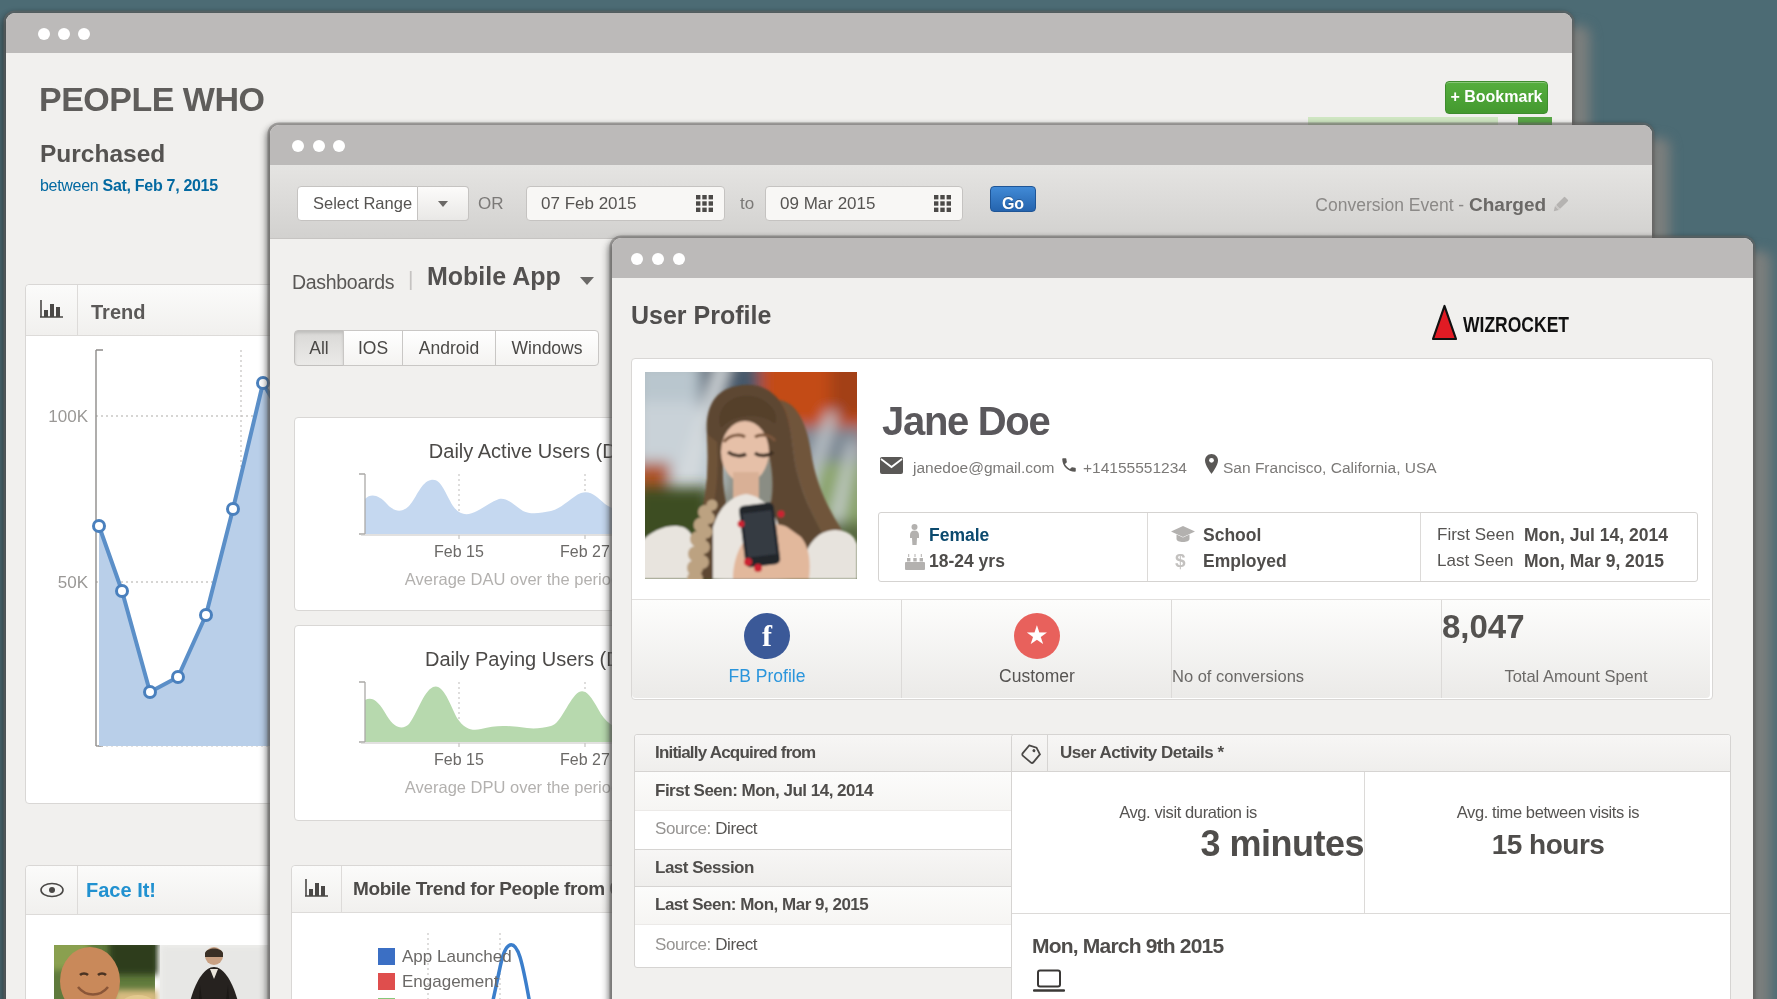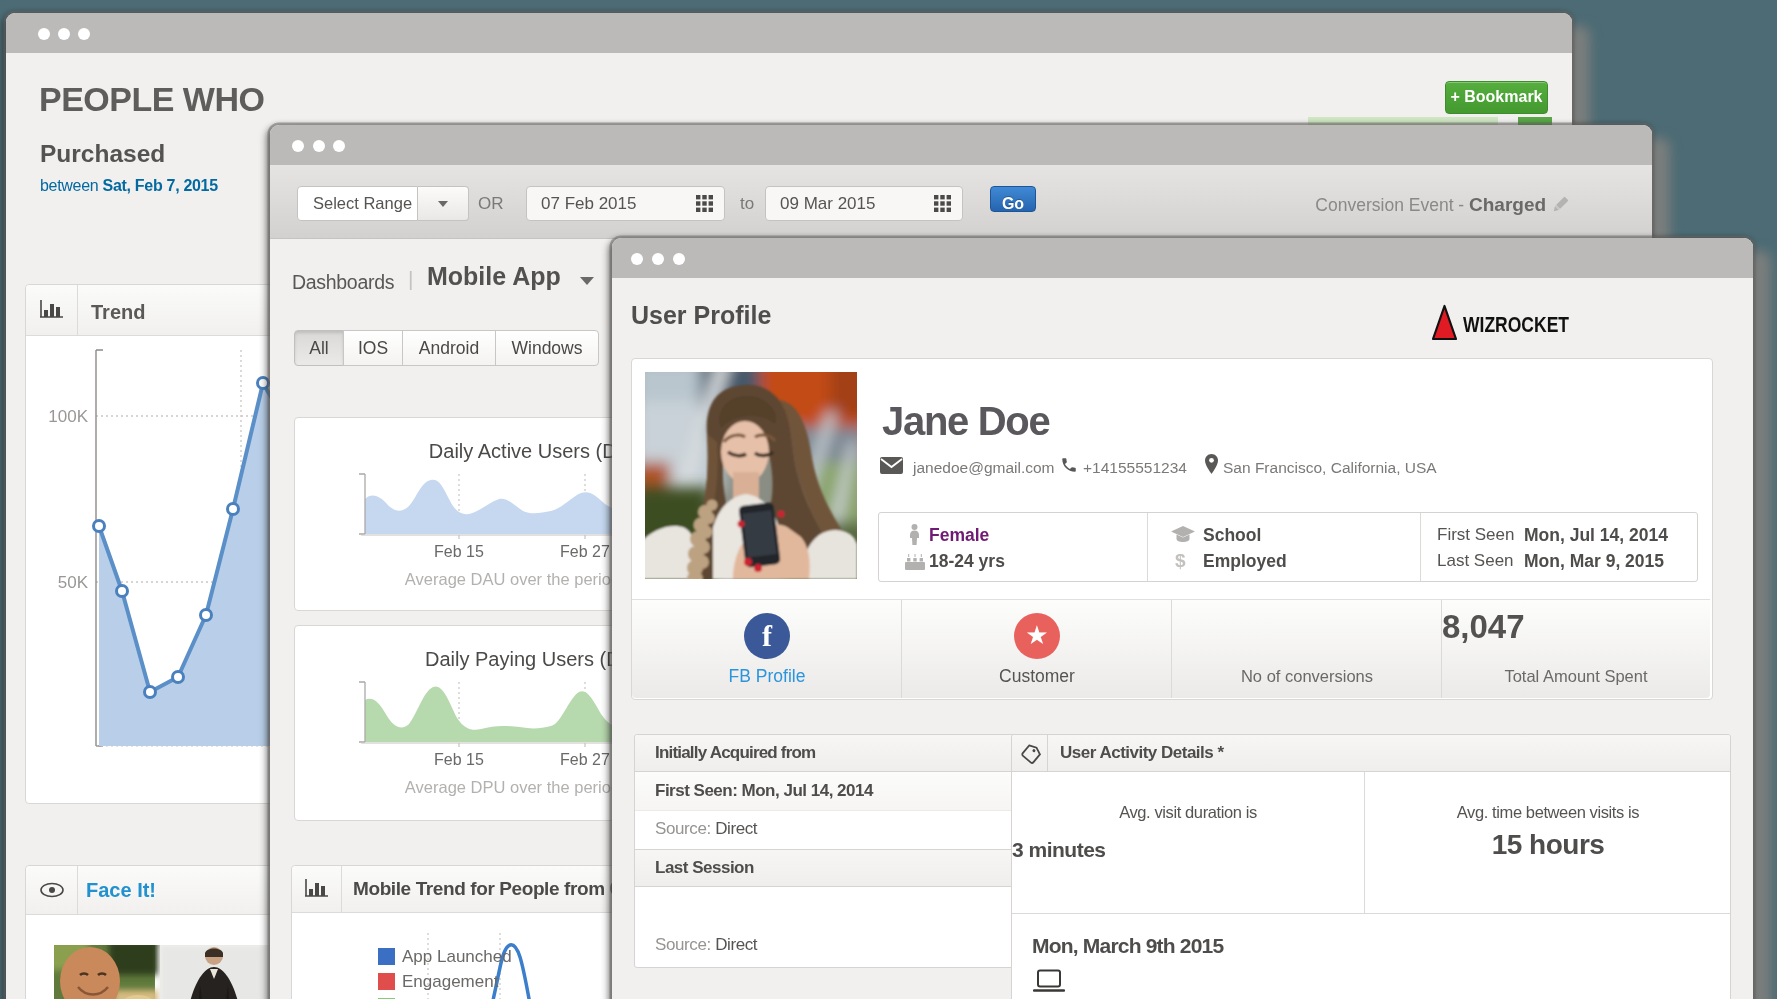--- a/index.html
+++ b/index.html
@@ -344,21 +344,21 @@
     </svg>
     <div class="abs" style="left:591px;top:100px;font-size:15.5px;color:#7b7977">San Francisco, California, USA</div>
 
     <div class="abs" style="left:246px;top:153px;width:820px;height:70px;border:1px solid #d5d3d1;border-radius:3px;box-sizing:border-box">
       <div class="abs" style="left:268px;top:0;width:1px;height:68px;background:#dcdad8"></div>
       <div class="abs" style="left:541px;top:0;width:1px;height:68px;background:#dcdad8"></div>
       <svg class="abs" style="left:30px;top:11px" width="11" height="21" viewBox="0 0 11 21">
         <circle cx="5.5" cy="3" r="3" fill="#b3b1af"></circle>
         <path d="M5.5 6.5 C2.5 6.5 1 8.5 1 11 L1 14 H3 L3.4 21 H7.6 L8 14 H10 L10 11 C10 8.5 8.5 6.5 5.5 6.5 Z" fill="#b3b1af"></path>
       </svg>
-      <div class="abs b" style="left:50px;top:12px;font-size:17.5px;color:#701a75">Female</div>
+      <div class="abs b" style="left:50px;top:12px;font-size:17.5px;color:#0c4a6e">Female</div>
       <svg class="abs" style="left:25px;top:40px" width="22" height="18" viewBox="0 0 22 18">
         <rect x="1" y="9" width="20" height="8" rx="1" fill="#b3b1af"></rect>
         <rect x="3" y="5" width="3.4" height="3.5" fill="#b3b1af"></rect>
             <rect x="9.3" y="5" width="3.4" height="3.5" fill="#b3b1af"></rect>
             <rect x="15.6" y="5" width="3.4" height="3.5" fill="#b3b1af"></rect>
         <rect x="4.2" y="1" width="1" height="3" fill="#b3b1af"></rect>
             <rect x="10.5" y="1" width="1" height="3" fill="#b3b1af"></rect>
             <rect x="16.8" y="1" width="1" height="3" fill="#b3b1af"></rect>
       </svg>
       <div class="abs b" style="left:50px;top:38px;font-size:17.5px;color:#4f4d4b">18-24 yrs</div>
@@ -379,59 +379,62 @@
       background:linear-gradient(#fdfdfc,#ebeae8);border-radius:0 0 4px 4px">
       <div class="abs" style="left:269px;top:0;width:1px;height:98px;background:#dcdad8"></div>
       <div class="abs" style="left:539px;top:0;width:1px;height:98px;background:#dcdad8"></div>
       <div class="abs" style="left:809px;top:0;width:1px;height:98px;background:#dcdad8"></div>
       <div class="abs" style="left:112px;top:13px;width:46px;height:46px;border-radius:50%;background:#3b5998;color:#fff;
         font-size:30px;font-weight:bold;text-align:center;line-height:46px;font-family:'Liberation Serif',serif">f</div>
       <div class="abs" style="left:0;top:66px;width:270px;text-align:center;font-size:17.5px;color:#2a95dc">FB Profile</div>
       <div class="abs" style="left:382px;top:13px;width:46px;height:46px;border-radius:50%;background:#e8615c;color:#fff;
         font-size:26px;text-align:center;line-height:44px">★</div>
       <div class="abs" style="left:270px;top:66px;width:270px;text-align:center;font-size:17.5px;color:#565452">Customer</div>
-      <div class="abs" style="left:540px;top:67px;width:270px;text-align:center;font-size:16.5px;color:#6b6967">No of conversions</div>
+      <div class="abs" style="left:540px;top:67px;width:270px;font-size:16.5px;color:#6b6967">No of conversions</div>
       <div class="abs b" style="left:810px;top:8px;width:268px;text-align:left;font-size:33px;color:#545250">8,047</div>
       <div class="abs" style="left:810px;top:67px;width:268px;text-align:center;font-size:16.5px;color:#6b6967">Total Amount Spent</div>
     </div>
   </div>
 
   <div class="abs" style="left:22px;top:496px;width:400px;height:234px;border:1px solid #d6d4d2;border-radius:3px;background:#fff;box-sizing:border-box">
     <div class="abs" style="left:0;top:0;width:100%;height:37px;background:linear-gradient(#f7f6f5,#efeeec);border-bottom:1px solid #d6d4d2;box-sizing:border-box;border-radius:3px 3px 0 0">
       <span class="abs b" style="left:20px;top:8px;font-size:17px;letter-spacing:-.8px;color:#4f4d4b">Initially Acquired from</span>
     </div>
     <div class="abs" style="left:0;top:37px;width:100%;height:39px;background:linear-gradient(#fcfcfb,#f6f5f3);border-bottom:1px solid #eceae8;box-sizing:border-box">
       <span class="abs b" style="left:20px;top:9px;font-size:17px;letter-spacing:-.5px;color:#4f4d4b">First Seen: Mon, Jul 14, 2014</span>
     </div>
     <div class="abs" style="left:0;top:76px;width:100%;height:38px;box-sizing:border-box">
       <span class="abs" style="left:20px;top:8px;font-size:17px;letter-spacing:-.4px"><span style="color:#969492">Source:</span> <span style="color:#565452">Direct</span></span>
     </div>
     <div class="abs" style="left:0;top:114px;width:100%;height:38px;background:linear-gradient(#f7f6f5,#efeeec);border-top:1px solid #d6d4d2;border-bottom:1px solid #d6d4d2;box-sizing:border-box">
       <span class="abs b" style="left:20px;top:8px;font-size:17px;letter-spacing:-.5px;color:#4f4d4b">Last Session</span>
+    </div>
+    <div class="abs" style="left:0;top:152px;width:100%;height:38px;background:linear-gradient(#fcfcfb,#f6f5f3);border-bottom:1px solid #eceae8;box-sizing:border-box">
+      <span class="abs b" style="left:20px;top:8px;font-size:17px;letter-spacing:-.5px;color:#4f4d4b">Last Seen: Mon, Mar 9, 2015</span>
     </div>
     <div class="abs" style="left:0;top:190px;width:100%;height:42px">
       <span class="abs" style="left:20px;top:10px;font-size:17px;letter-spacing:-.4px"><span style="color:#969492">Source:</span> <span style="color:#565452">Direct</span></span>
     </div>
   </div>
 
   <div class="abs" style="left:399px;top:496px;width:720px;height:400px;border:1px solid #d6d4d2;border-radius:3px;background:#fff;box-sizing:border-box">
     <div class="abs" style="left:0;top:0;width:100%;height:37px;background:linear-gradient(#f7f6f5,#efeeec);border-bottom:1px solid #d6d4d2;box-sizing:border-box;border-radius:3px 3px 0 0">
       <svg class="abs" style="left:9px;top:7px" width="22" height="22" viewBox="0 0 22 22">
         <g transform="rotate(40 11 11)">
           <path d="M4 7 L11 4 L18 7 L18 17 A2 2 0 0 1 16 19 L6 19 A2 2 0 0 1 4 17 Z" fill="none" stroke="#4a4846" stroke-width="1.8"></path>
           <circle cx="11" cy="8" r="1.5" fill="#4a4846"></circle>
         </g>
       </svg>
       <div class="abs" style="left:35px;top:0;width:1px;height:36px;background:#d6d4d2"></div>
       <span class="abs b" style="left:48px;top:8px;font-size:17px;letter-spacing:-.5px;color:#4f4d4b">User Activity Details *</span>
     </div>
     <div class="abs" style="left:352px;top:37px;width:1px;height:141px;background:#dcdad8"></div>
     <div class="abs" style="left:0;top:178px;width:100%;height:1px;background:#dcdad8"></div>
     <div class="abs" style="left:0;top:68px;width:352px;text-align:center;font-size:16.5px;letter-spacing:-.4px;color:#565452">Avg. visit duration is</div>
-    <div class="abs b" style="left:0;top:103px;width:352px;text-align:left;font-size:21px;letter-spacing:-.5px;color:#4f4d4b">3 minutes</div>
+    <div class="abs b" style="left:0;top:88px;width:352px;text-align:right;font-size:36px;letter-spacing:-.5px;color:#4f4d4b">3 minutes</div>
     <div class="abs" style="left:352px;top:68px;width:368px;text-align:center;font-size:16.5px;letter-spacing:-.4px;color:#565452">Avg. time between visits is</div>
     <div class="abs b" style="left:352px;top:94px;width:368px;text-align:center;font-size:28px;letter-spacing:-.5px;color:#4f4d4b">15 hours</div>
     <div class="abs b" style="left:20px;top:199px;font-size:21px;letter-spacing:-.8px;color:#4f4d4b">Mon, March 9th 2015</div>
     <svg class="abs" style="left:21px;top:234px" width="32" height="24" viewBox="0 0 32 24">
       <rect x="5" y="1.5" width="22" height="16" rx="2" fill="none" stroke="#3a3836" stroke-width="2"></rect>
       <path d="M1 21.5 H31" stroke="#3a3836" stroke-width="2.5" stroke-linecap="round"></path>
     </svg>
   </div>
 </div>
 </div>

